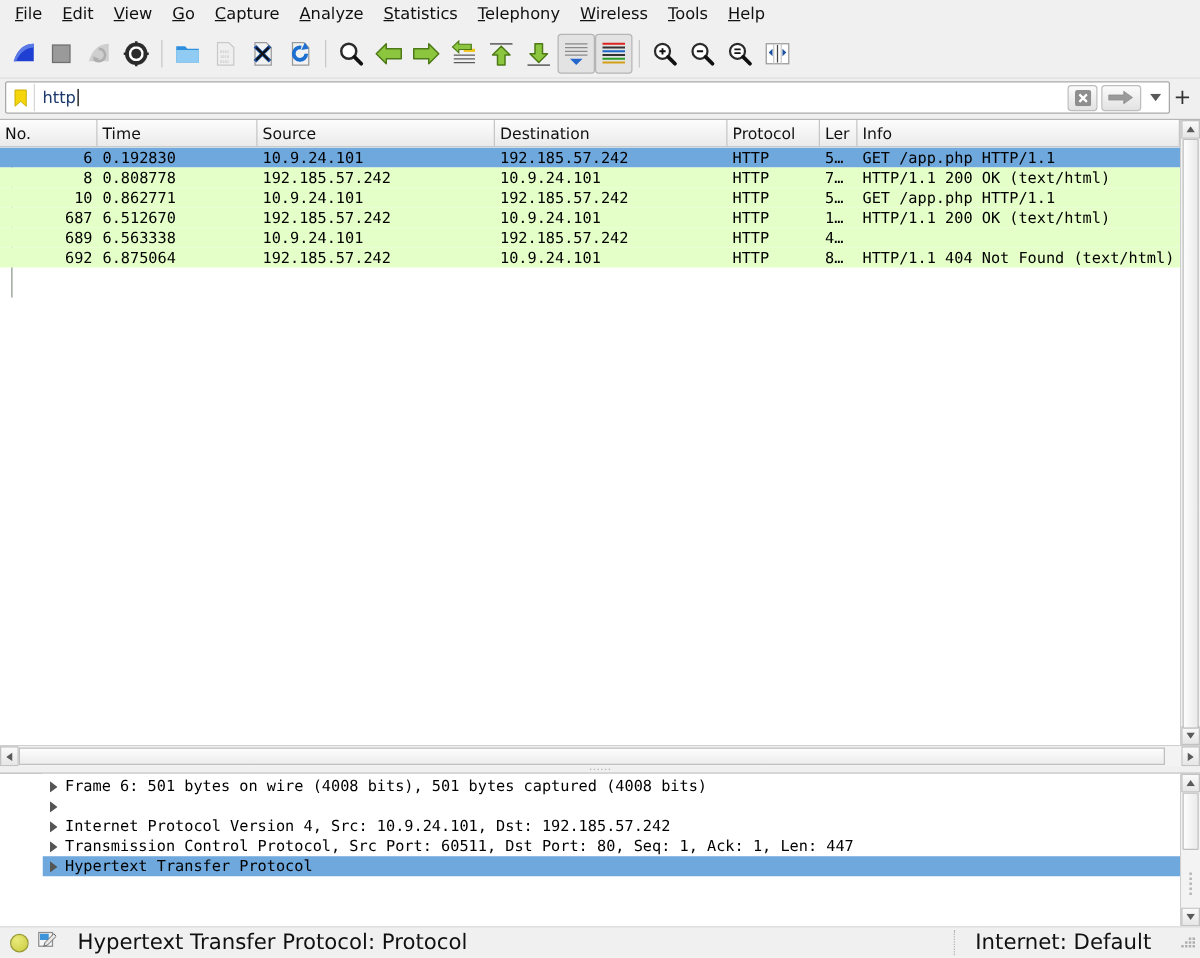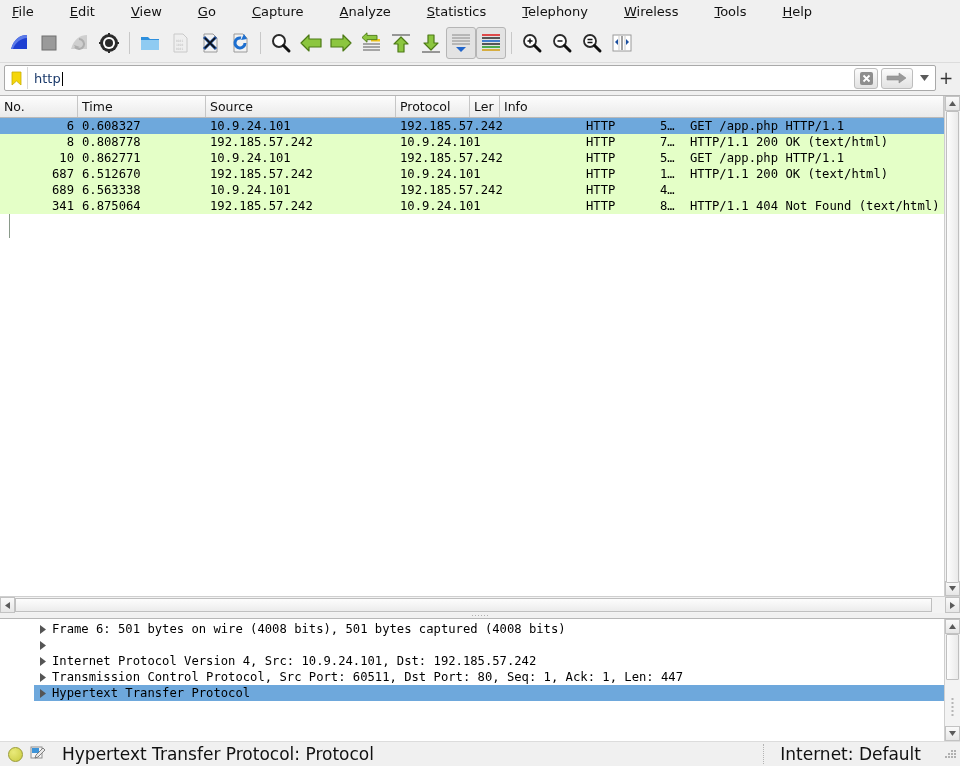--- a/index.html
+++ b/index.html
@@ -6,21 +6,21 @@
   body{
     width:960px;height:766px;overflow:hidden;
     background:#f0f0f0;
     font-family:"DejaVu Sans","Liberation Sans",sans-serif;
     font-size:12.5px;color:#000;
     -webkit-font-smoothing:antialiased;
   }
   .app{width:960px;height:766px;display:flex;flex-direction:column;background:#f0f0f0;}
 
   
-  .menubar{height:24px;display:flex;align-items:center;padding:0 4px;background:#f0f0f0;flex:0 0 auto;gap:20px;}
+  .menubar{height:24px;display:flex;align-items:center;padding:0 4px;background:#f0f0f0;flex:0 0 auto;}
   .menu-item{padding:3px 8px;font-size:13px;color:#111;cursor:default;line-height:14px;}
   .menu-item .acc{text-decoration:underline;}
 
   
   .toolbar{height:38px;display:flex;align-items:center;padding:0 4px;background:#f0f0f0;flex:0 0 auto;border-bottom:1px solid #dcdcdc;}
   .tb{width:30px;height:32px;display:flex;align-items:center;justify-content:center;cursor:default;}
   .tb svg{display:block;}
   .tb.disabled{opacity:.45;}
   .tb.pressed{border:1px solid #b5b5b5;border-radius:3px;background:#e3e3e3;width:28px;height:30px;}
   .tbsep{width:1px;height:22px;background:#c8c8c8;margin:0 5px;}
@@ -312,20 +312,21 @@
     <div class="plusbtn">+</div>
   </div>
 
   <div class="packet-pane">
     <div class="plist-wrap">
       <div class="plist">
         <div class="hdr" id="plist-header">
             <div class="hcell" style="width: 78px; flex: 0 0 78px;">No.</div>
             <div class="hcell" style="width: 128px; flex: 0 0 128px;">Time</div>
             <div class="hcell" style="width: 190px; flex: 0 0 190px;">Source</div>
+            <div class="hcell" style="width: 186px; flex: 0 0 186px;">Destination</div>
             <div class="hcell" style="width: 74px; flex: 0 0 74px;">Protocol</div>
             <div class="hcell" style="width: 30px; flex: 0 0 30px;">Ler</div>
             <div class="hcell" style="width: 257px; flex: 1 1 auto;">Info</div>
           </div>
         <div class="rows">
           <div class="gutter" id="gutter">
             <div class="gline" style="top:4px;height:116px;"></div>
           <svg width="18" height="11" viewBox="0 0 18 11" style="position: absolute; left: 0px; top: 3px;">
                 <line x1="2" y1="5.5" x2="11" y2="5.5" stroke="#5f6f5f" stroke-width="1.4"></line>
                 <path d="M10 2 L16 5.5 L10 9 Z" fill="#5f6f5f"></path>
@@ -334,21 +335,21 @@
                 <line x1="7" y1="5.5" x2="16" y2="5.5" stroke="#5f6f5f" stroke-width="1.4"></line>
                 <path d="M8 2 L2 5.5 L8 9 Z" fill="#5f6f5f"></path>
               </svg>
               <svg width="18" height="11" viewBox="0 0 18 11" style="position: absolute; left: 0px; top: 35px;">
                 <circle cx="9" cy="5.5" r="3.2" fill="#7b8a7b"></circle>
               </svg>
             </div>
           <div id="plist-rows" style="position:absolute;left:0;top:0;right:0;">
               <div class="prow sel">
                 <div class="cell c-no" style="flex: 0 0 78px; width: 78px; padding-left: 18px;">6</div>
-                <div class="cell" style="flex: 0 0 128px; width: 128px;">0.608327</div>
+                <div class="cell" style="flex: 0 0 128px; width: 128px;">0.192830</div>
                 <div class="cell" style="flex: 0 0 190px; width: 190px;">10.9.24.101</div>
                 <div class="cell" style="flex: 0 0 186px; width: 186px;">192.185.57.242</div>
                 <div class="cell" style="flex: 0 0 74px; width: 74px;">HTTP</div>
                 <div class="cell" style="flex: 0 0 30px; width: 30px;">5…</div>
                 <div class="cell c-info" style="flex: 1 1 auto;">GET /app.php HTTP/1.1</div>
               </div>
               <div class="prow http">
                 <div class="cell c-no" style="flex: 0 0 78px; width: 78px; padding-left: 18px;">8</div>
                 <div class="cell" style="flex: 0 0 128px; width: 128px;">0.808778</div>
                 <div class="cell" style="flex: 0 0 190px; width: 190px;">192.185.57.242</div>
@@ -377,21 +378,21 @@
               </div>
               <div class="prow http">
                 <div class="cell c-no" style="flex: 0 0 78px; width: 78px; padding-left: 18px;">689</div>
                 <div class="cell" style="flex: 0 0 128px; width: 128px;">6.563338</div>
                 <div class="cell" style="flex: 0 0 190px; width: 190px;">10.9.24.101</div>
                 <div class="cell" style="flex: 0 0 186px; width: 186px;">192.185.57.242</div>
                 <div class="cell" style="flex: 0 0 74px; width: 74px;">HTTP</div>
                 <div class="cell" style="flex: 0 0 30px; width: 30px;">4…</div>
               </div>
               <div class="prow http">
-                <div class="cell c-no" style="flex: 0 0 78px; width: 78px; padding-left: 18px;">341</div>
+                <div class="cell c-no" style="flex: 0 0 78px; width: 78px; padding-left: 18px;">692</div>
                 <div class="cell" style="flex: 0 0 128px; width: 128px;">6.875064</div>
                 <div class="cell" style="flex: 0 0 190px; width: 190px;">192.185.57.242</div>
                 <div class="cell" style="flex: 0 0 186px; width: 186px;">10.9.24.101</div>
                 <div class="cell" style="flex: 0 0 74px; width: 74px;">HTTP</div>
                 <div class="cell" style="flex: 0 0 30px; width: 30px;">8…</div>
                 <div class="cell c-info" style="flex: 1 1 auto;">HTTP/1.1 404 Not Found  (text/html)</div>
               </div>
             </div>
         </div>
       </div>

